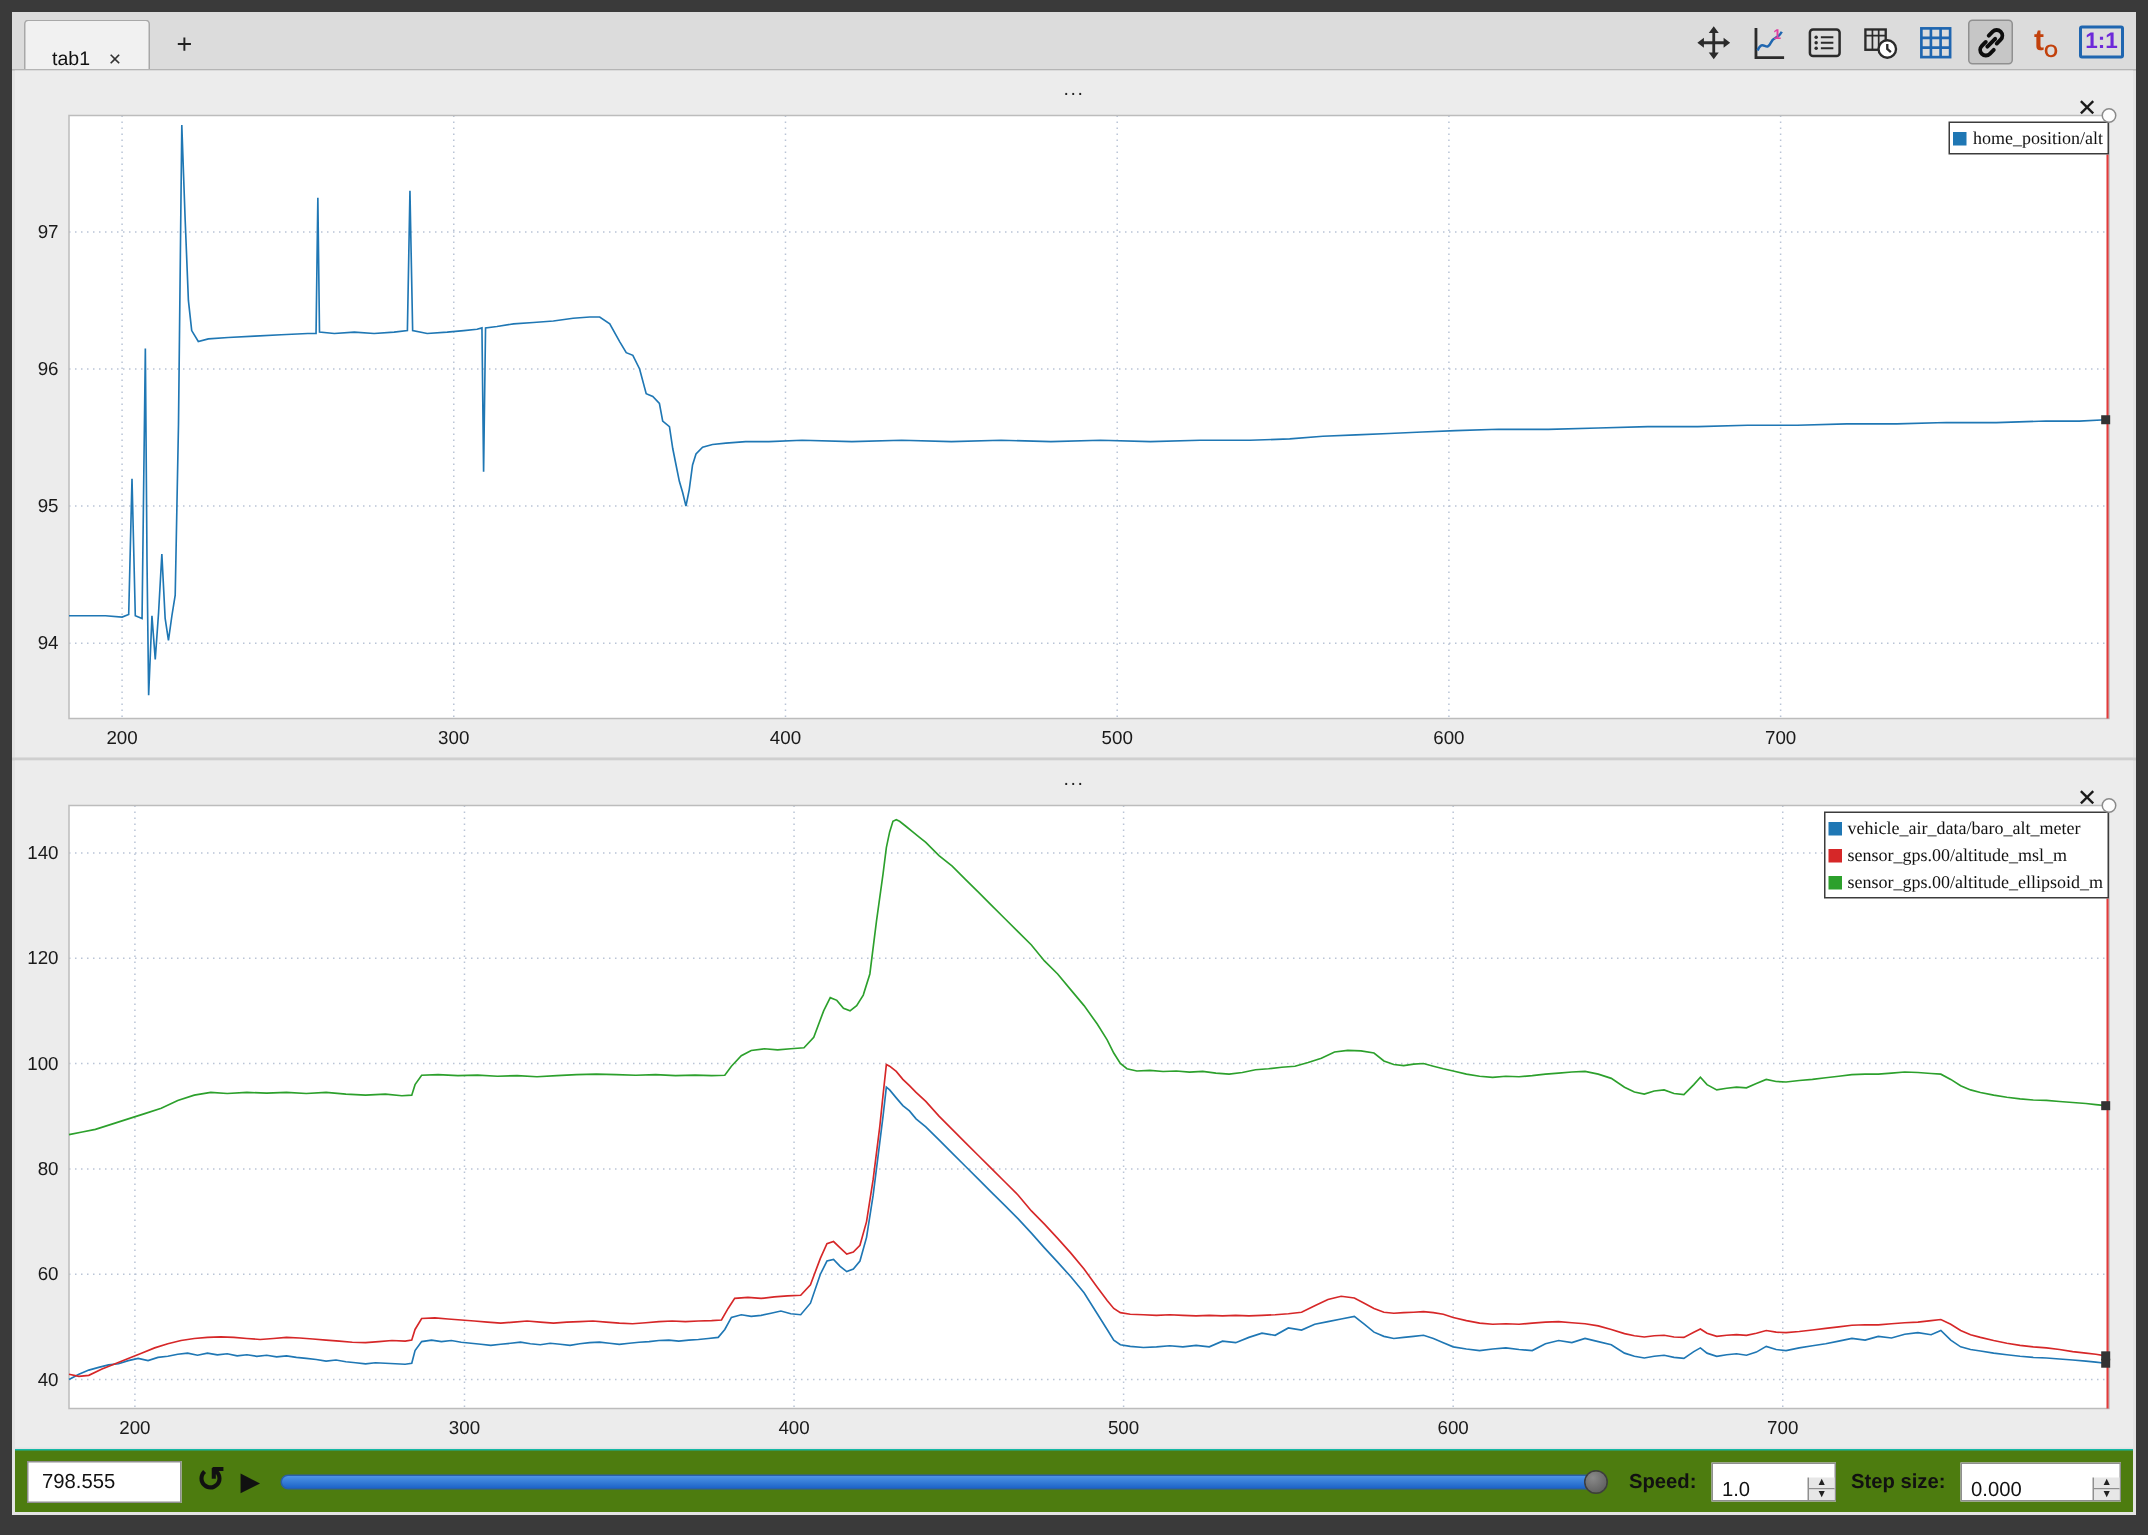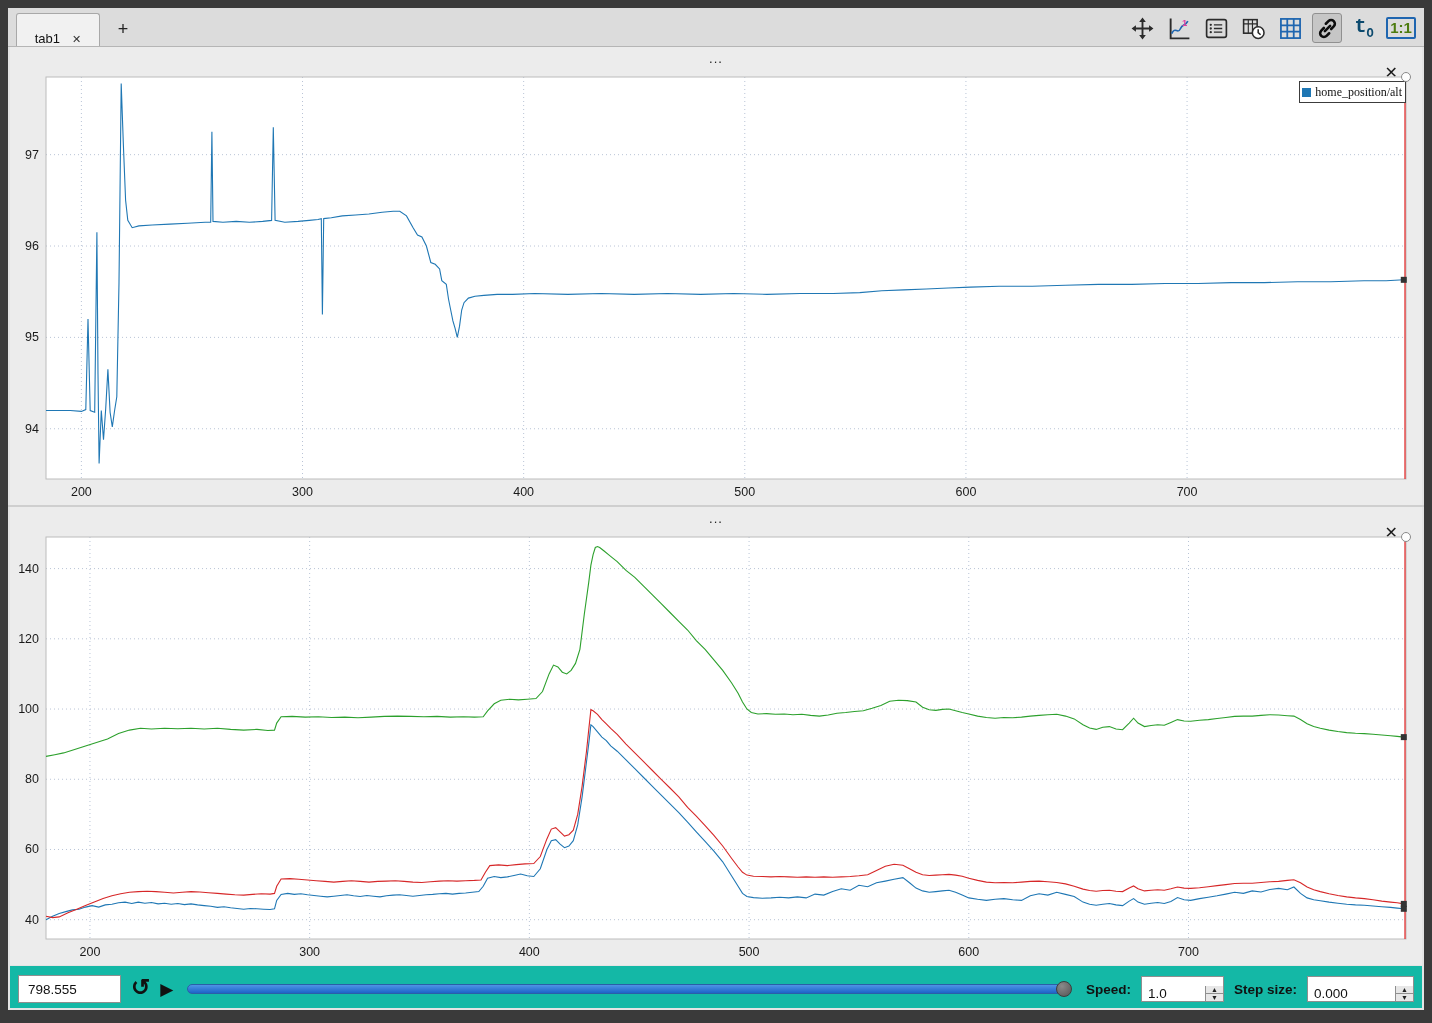--- a/index.html
+++ b/index.html
@@ -16,37 +16,37 @@
   .tab{position:absolute;left:8px;top:5px;height:33px;min-width:84px;background:#f1f1f1;
        border:1px solid #a8a8a8;border-bottom:none;border-radius:3px 3px 0 0;
        display:flex;align-items:flex-end;justify-content:center;gap:12px;font-size:13px;color:#111;box-sizing:border-box;padding:0 10px;}
   .tab-close{font-size:11px;color:#333;cursor:default;}
   .newtab{position:absolute;left:102px;top:8px;width:26px;height:26px;display:flex;align-items:center;justify-content:center;
           font-size:18px;color:#222;}
   .toolbar{position:absolute;right:8px;top:3px;height:34px;display:flex;align-items:center;gap:7px;}
   .tool{width:30px;height:30px;display:flex;align-items:center;justify-content:center;border-radius:3px;}
   .tool svg{width:25px;height:25px;display:block;}
   .tool.active{background:#c6c6c6;border:1px solid #909090;box-sizing:border-box;}
-  .t0{font-size:20px;font-weight:bold;color:#0c4a6e;line-height:1;font-family:Liberation Mono, monospace;}
+  .t0{font-size:20px;font-weight:bold;color:#c2410c;line-height:1;}
   .t0 sub{font-size:12px;}
-  .ratio{font-size:15px;font-weight:bold;color:#4d7c0f;border:2px solid #1f66b0;border-radius:2px;padding:0px 2px;line-height:1.2;}
+  .ratio{font-size:15px;font-weight:bold;color:#6d28d9;border:2px solid #1f66b0;border-radius:2px;padding:0px 2px;line-height:1.2;}
   
   .panel{position:absolute;left:2px;right:2px;background:#ececec;}
   #panel1{top:39px;height:458px;}
   #panel2{top:499px;height:458px;}
   .splitter{position:absolute;left:0;right:0;top:497px;height:2px;background:#cfcfcf;}
   .plot-title{position:absolute;top:4px;left:0;right:0;text-align:center;font-size:13px;color:#222;letter-spacing:1px;}
   .plot-close{position:absolute;top:18px;right:24px;font-size:16px;color:#1a1a1a;cursor:default;line-height:1;}
   .chart{position:absolute;inset:0;width:100%;height:100%;}
   .corner-handle{position:absolute;top:25px;right:11px;width:10px;height:10px;border:1px solid #8a8a8a;border-radius:50%;background:#fdfdfd;box-sizing:border-box;}
   .legend{position:absolute;right:16px;top:34px;background:#fff;border:1px solid #3c3c3c;padding:1px 3px 1px 2px;font-size:12px;color:#111;}
   .legend-entry{display:flex;align-items:center;gap:4px;line-height:18px;white-space:nowrap;font-family:Liberation Serif, serif;}
   .legend-swatch{width:9px;height:9px;flex:0 0 9px;}
   
-  .controls{position:absolute;left:2px;right:2px;bottom:2px;height:42px;background:#14b8a6;border-top:4px solid #14b8a6;
+  .controls{position:absolute;left:2px;right:2px;bottom:2px;height:42px;background:#4d7c0f;border-top:1px solid #14b8a6;
             display:flex;align-items:center;gap:10px;padding:0 8px;box-sizing:border-box;}
   .time-box{width:92px;height:26px;background:#fff;border:1px solid #8f8f8f;font-size:13.5px;
             font-family:"Liberation Sans",sans-serif;color:#111;padding:0 0 0 9px;}
   .loop-btn{font-size:23px;font-weight:bold;color:#111;line-height:1;margin-top:-3px;}
   .play-btn{font-size:17px;color:#111;line-height:1;}
   .slider{flex:1;height:16px;position:relative;margin:0 4px;}
   .slider-track{position:absolute;left:0;right:6px;top:3px;height:10px;border-radius:5px;
                 background:linear-gradient(#4e94e6,#1d64c8);border:1px solid #2a5fa8;box-sizing:border-box;}
   .slider-handle{position:absolute;right:0px;top:0px;width:16px;height:16px;border-radius:50%;
                  background:radial-gradient(circle at 35% 30%,#8a8a8a,#555);border:1px solid #3d3d3d;box-sizing:border-box;}
@@ -199,20 +199,34 @@
         <text x="29" y="65.59825327510917" text-anchor="end" font-size="12.5" fill="#1a1a1a">140</text>
         <rect x="36" y="30" width="1360" height="402" fill="none" stroke="#bcbcbc"></rect>
         <polyline points="36.0,412.7 42.6,409.2 49.2,406.4 55.8,404.6 62.4,402.9 69.0,402.2 75.5,400.1 82.1,398.6 88.7,400.1 95.3,397.9 101.9,397.2 108.5,395.8 115.1,395.1 121.7,396.5 128.3,395.1 134.9,396.2 141.5,395.5 148.1,396.9 154.6,396.2 161.2,397.2 167.8,396.5 174.4,397.6 181.0,396.9 187.6,397.9 194.2,398.6 200.8,399.3 207.4,400.4 214.0,399.7 220.6,400.8 227.1,401.5 233.7,402.2 240.3,401.5 246.9,401.8 253.5,402.2 260.1,402.5 264.5,401.8 266.7,393.4 271.1,387.4 277.7,386.4 284.3,387.4 290.9,386.7 297.5,387.8 304.0,388.5 310.6,389.2 317.2,389.9 323.8,389.2 330.4,388.5 337.0,387.8 343.6,388.8 350.2,389.5 356.8,388.5 363.4,389.2 370.0,389.9 376.5,388.8 383.1,388.1 389.7,387.8 396.3,388.5 402.9,389.2 409.5,388.5 416.1,387.8 422.7,387.4 429.3,386.7 435.9,386.4 442.5,387.1 449.1,386.4 455.6,386.0 462.2,385.3 468.8,384.6 473.2,379.3 477.6,371.3 484.2,369.5 490.8,370.6 497.4,369.9 504.0,368.5 510.6,367.0 517.2,368.8 523.8,369.5 530.3,361.8 536.9,342.5 541.3,333.7 545.7,332.6 550.1,337.2 554.5,340.7 558.9,339.0 563.3,333.7 567.7,317.9 572.1,289.8 576.5,254.7 578.7,237.1 580.9,217.8 583.1,219.6 587.5,224.9 591.9,230.1 596.3,233.6 600.7,238.9 607.2,244.2 616.0,252.9 624.8,261.7 633.6,270.5 642.4,279.3 651.2,288.1 660.0,296.8 668.8,305.6 677.6,315.1 686.3,324.9 695.1,334.4 703.9,344.2 712.7,354.8 721.5,368.8 728.1,379.3 732.5,386.4 736.9,389.5 743.5,390.6 752.3,391.3 761.0,390.9 769.8,390.2 778.6,390.9 787.4,389.9 796.2,390.9 805.0,387.1 813.8,388.1 822.6,384.6 831.3,381.8 840.1,383.2 848.9,378.3 857.7,379.7 866.5,375.8 875.3,374.1 884.1,372.3 892.9,370.6 899.5,375.8 906.0,381.1 912.6,383.9 919.2,385.3 925.8,384.6 932.4,383.9 939.0,383.2 945.6,385.3 952.2,388.1 958.8,390.9 967.6,392.3 976.4,393.4 985.1,392.3 993.9,391.6 1002.7,392.7 1011.5,393.4 1020.3,388.8 1029.1,386.7 1037.9,388.1 1046.7,385.3 1055.5,387.4 1064.2,389.5 1073.0,395.1 1079.6,397.2 1086.2,398.3 1092.8,397.2 1099.4,396.5 1106.0,397.9 1112.6,398.6 1119.2,394.1 1123.6,391.6 1128.0,395.1 1134.5,397.2 1141.1,396.2 1147.7,395.5 1154.3,396.5 1160.9,394.4 1167.5,390.6 1174.1,392.7 1180.7,393.4 1189.5,391.6 1198.3,390.2 1207.1,388.8 1215.8,387.1 1224.6,385.3 1233.4,386.4 1242.2,383.9 1251.0,385.0 1259.8,382.5 1268.6,381.4 1277.4,382.8 1283.9,380.0 1290.5,386.4 1297.1,390.9 1303.7,392.7 1310.3,393.7 1319.1,395.1 1327.9,396.2 1336.7,397.2 1345.5,397.9 1354.3,398.3 1363.0,399.0 1371.8,399.7 1380.6,400.4 1387.2,401.1 1393.8,401.8" fill="none" stroke="#1f77b4" stroke-width="1.1"></polyline>
         <polyline points="36.0,409.2 42.6,410.6 49.2,409.9 58.0,405.7 66.8,402.2 75.5,398.6 84.3,395.1 93.1,391.6 101.9,388.8 110.7,386.7 119.5,385.3 128.3,384.6 137.1,384.3 145.9,384.6 154.6,385.3 163.4,386.0 172.2,385.3 181.0,384.6 189.8,385.0 198.6,385.7 207.4,386.4 216.2,387.1 224.9,387.8 233.7,388.1 242.5,387.4 251.3,386.7 260.1,387.1 264.5,386.4 266.7,379.3 271.1,372.0 279.9,371.6 288.7,372.3 297.5,373.0 306.2,373.7 315.0,374.4 323.8,375.1 332.6,374.4 341.4,373.7 350.2,374.4 359.0,375.1 367.8,374.4 376.5,374.1 385.3,373.7 394.1,374.4 402.9,375.1 411.7,375.5 420.5,374.8 429.3,374.1 438.1,373.7 446.9,374.1 455.6,373.7 464.4,373.4 471.0,373.0 475.4,365.3 479.8,358.6 488.6,357.9 497.4,358.6 506.2,357.6 515.0,356.9 523.8,356.5 530.3,349.5 536.9,331.9 541.3,322.1 545.7,320.7 550.1,324.9 554.5,329.1 558.9,327.7 563.3,323.2 567.7,307.4 572.1,279.3 576.5,244.2 578.7,223.1 580.9,202.7 583.1,203.8 587.5,207.3 591.9,212.6 596.3,216.8 600.7,221.3 607.2,227.3 616.0,237.1 624.8,245.9 633.6,254.7 642.4,263.5 651.2,272.3 660.0,281.0 668.8,289.8 677.6,300.3 686.3,309.1 695.1,318.6 703.9,328.4 712.7,339.0 721.5,351.2 728.1,360.0 732.5,365.3 736.9,368.1 743.5,369.2 752.3,369.5 761.0,369.9 769.8,369.5 778.6,369.9 787.4,370.2 796.2,369.9 805.0,370.2 813.8,369.9 822.6,370.2 831.3,369.9 840.1,369.5 848.9,368.8 857.7,367.8 866.5,363.5 875.3,359.3 884.1,357.2 892.9,358.3 899.5,361.8 906.0,365.3 912.6,367.8 919.2,368.5 925.8,368.1 932.4,367.8 939.0,367.4 945.6,368.1 952.2,369.2 958.8,371.3 967.6,373.4 976.4,375.1 985.1,375.8 993.9,375.5 1002.7,375.8 1011.5,375.1 1020.3,374.4 1029.1,374.1 1037.9,374.8 1046.7,375.5 1055.5,376.9 1064.2,379.3 1073.0,382.1 1079.6,383.5 1086.2,384.3 1092.8,383.5 1099.4,383.2 1106.0,384.3 1112.6,384.6 1119.2,381.1 1123.6,379.0 1128.0,381.8 1134.5,383.9 1141.1,383.2 1147.7,382.8 1154.3,383.2 1160.9,381.8 1167.5,380.0 1174.1,381.1 1180.7,381.4 1189.5,380.7 1198.3,379.7 1207.1,378.6 1215.8,377.6 1224.6,376.5 1233.4,376.2 1242.2,376.2 1251.0,375.5 1259.8,374.8 1268.6,374.4 1277.4,373.4 1283.9,372.7 1290.5,375.8 1297.1,380.0 1303.7,382.8 1310.3,384.6 1319.1,386.7 1327.9,388.5 1336.7,389.9 1345.5,390.9 1354.3,391.6 1363.0,392.7 1371.8,394.1 1380.6,395.1 1387.2,395.8 1393.8,396.9" fill="none" stroke="#d62728" stroke-width="1.1"></polyline>
         <polyline points="36.0,249.4 44.8,247.7 53.6,245.9 64.6,242.4 75.5,238.9 86.5,235.4 97.5,231.9 108.5,226.6 119.5,223.1 130.5,221.3 141.5,222.0 154.6,221.3 167.8,221.7 181.0,221.3 194.2,222.0 207.4,221.3 220.6,222.4 233.7,223.1 246.9,222.4 257.9,223.5 264.5,223.1 266.7,216.1 271.1,209.8 282.1,209.4 295.3,210.1 308.4,209.8 321.6,210.5 334.8,210.1 348.0,210.8 361.2,210.1 374.4,209.4 387.5,209.1 400.7,209.4 413.9,209.8 427.1,209.4 440.3,210.1 453.4,209.8 464.4,210.1 473.2,209.8 477.6,203.8 484.2,196.8 490.8,193.3 499.6,192.2 508.4,192.9 517.2,192.2 526.0,191.5 532.5,184.5 539.1,166.9 543.5,158.1 547.9,159.9 552.3,165.2 556.7,166.9 561.1,163.4 565.5,156.4 569.9,142.3 574.3,107.2 578.7,75.6 580.9,58.1 583.1,47.6 585.3,40.5 587.5,39.5 589.7,40.5 594.1,44.0 598.5,47.6 602.8,51.1 607.2,54.6 616.0,63.4 624.8,70.4 633.6,79.2 642.4,87.9 651.2,96.7 660.0,105.5 668.8,114.3 677.6,123.0 686.3,133.6 695.1,142.3 703.9,152.9 712.7,163.4 721.5,175.7 728.1,186.2 732.5,195.0 736.9,202.0 741.3,205.5 747.9,207.0 756.6,206.6 765.4,207.3 774.2,207.0 783.0,207.7 791.8,207.3 800.6,208.4 809.4,209.1 818.2,208.0 827.0,206.2 835.7,205.5 844.5,204.5 853.3,203.8 862.1,201.3 870.9,198.5 879.7,194.3 888.5,193.3 897.3,193.6 906.0,195.0 912.6,200.3 919.2,202.7 925.8,203.4 932.4,202.4 939.0,202.0 945.6,203.8 952.2,205.5 958.8,207.0 967.6,209.1 976.4,210.5 985.1,211.2 993.9,210.5 1002.7,210.8 1011.5,210.1 1020.3,209.1 1029.1,208.4 1037.9,207.7 1046.7,207.3 1055.5,209.1 1064.2,211.9 1073.0,217.8 1079.6,221.0 1086.2,222.4 1092.8,220.3 1099.4,219.6 1106.0,222.0 1112.6,222.7 1119.2,216.1 1123.6,211.2 1128.0,216.1 1134.5,219.6 1141.1,218.5 1147.7,217.8 1154.3,218.2 1160.9,215.4 1167.5,212.6 1174.1,214.0 1180.7,214.3 1189.5,213.3 1198.3,212.6 1207.1,211.5 1215.8,210.5 1224.6,209.4 1233.4,209.1 1242.2,209.1 1251.0,208.4 1259.8,207.7 1268.6,208.0 1277.4,208.7 1283.9,209.1 1290.5,212.6 1297.1,216.8 1303.7,219.6 1310.3,221.3 1319.1,223.1 1327.9,224.5 1336.7,225.6 1345.5,226.3 1354.3,226.6 1363.0,227.3 1371.8,228.0 1380.6,228.7 1387.2,229.4 1393.8,230.1" fill="none" stroke="#2ca02c" stroke-width="1.1"></polyline>
         <line x1="1395.0222940226172" x2="1395.0222940226172" y1="30" y2="432" stroke="#e23b3b" stroke-width="1.4"></line>
         <rect x="1390.8029079159935" y="398.80611353711794" width="6" height="6" fill="#333"></rect>
         <rect x="1390.8029079159935" y="393.89082969432314" width="6" height="6" fill="#333"></rect>
         <rect x="1390.8029079159935" y="227.12227074235807" width="6" height="6" fill="#333"></rect>
       </svg>
+    <div class="legend" id="legend1">
+        <div class="legend-entry">
+          <span class="legend-swatch" style="background: rgb(31, 119, 180);"></span>
+          <span>vehicle_air_data/baro_alt_meter</span>
+        </div>
+        <div class="legend-entry">
+          <span class="legend-swatch" style="background: rgb(214, 39, 40);"></span>
+          <span>sensor_gps.00/altitude_msl_m</span>
+        </div>
+        <div class="legend-entry">
+          <span class="legend-swatch" style="background: rgb(44, 160, 44);"></span>
+          <span>sensor_gps.00/altitude_ellipsoid_m</span>
+        </div>
+      </div>
     <div class="corner-handle"></div>
   </div>
 
   <div class="controls">
     <input class="time-box" value="798.555" style="">
     <div class="loop-btn">↺</div>
     <div class="play-btn">▶</div>
     <div class="slider">
       <div class="slider-track"></div>
       <div class="slider-handle"></div>

